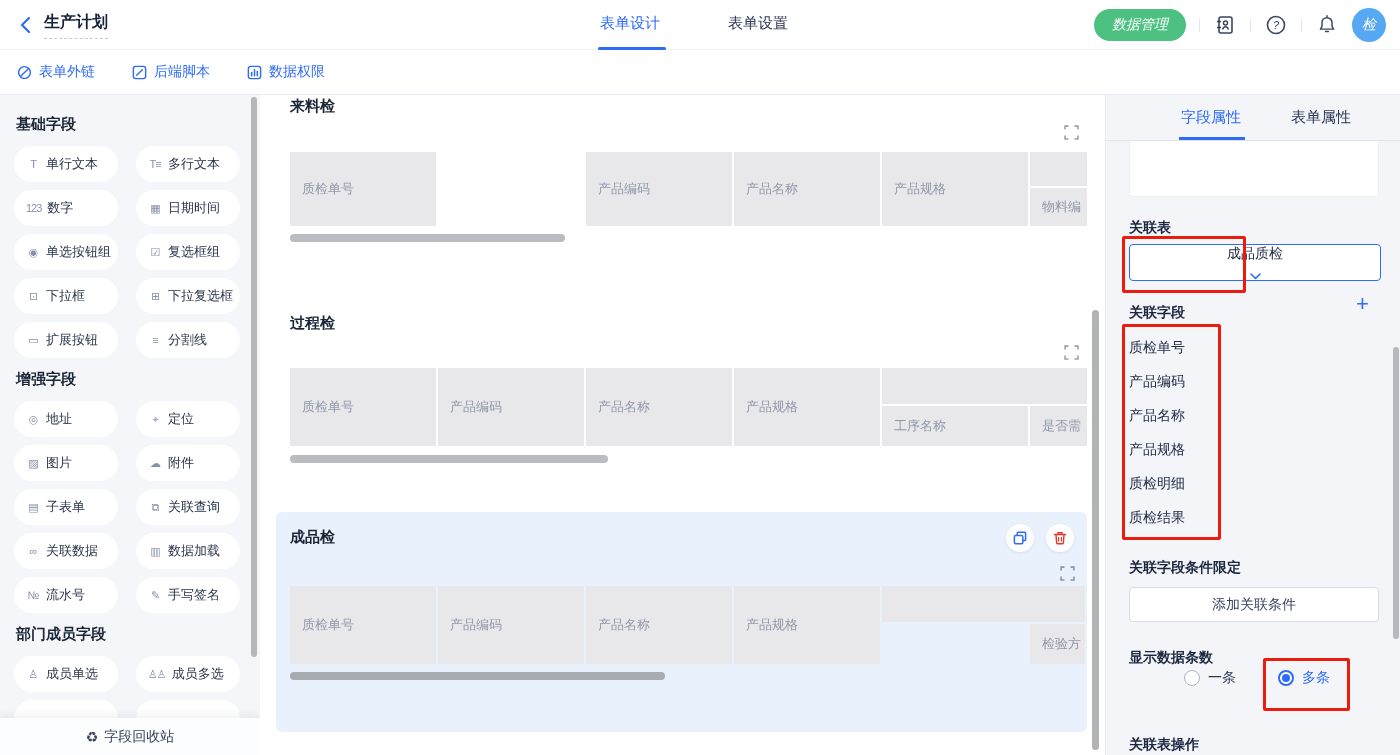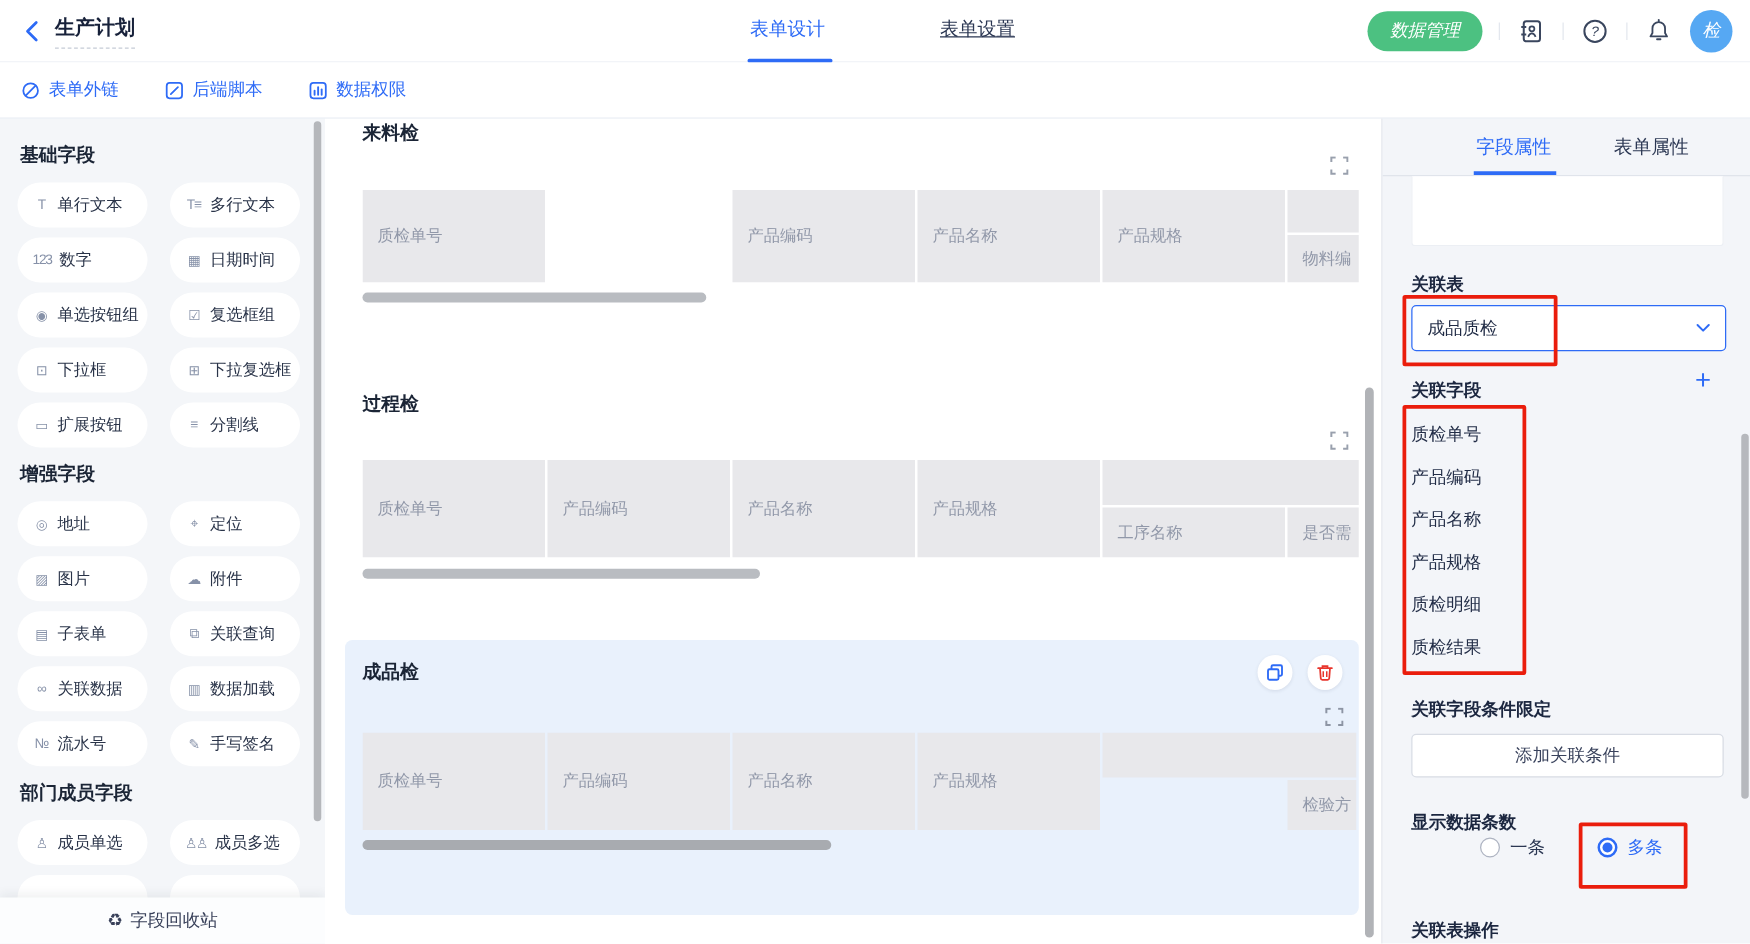--- a/index.html
+++ b/index.html
@@ -4,21 +4,21 @@
 <style>
   html,body{margin:0;padding:0;background:#fff;font-family:"Liberation Sans","DejaVu Sans",sans-serif;}
   .app{position:relative;width:1400px;height:755px;overflow:hidden;background:#fff;color:#1b2536;}
 
   
   .topbar{position:relative;height:50px;background:#fff;border-bottom:1px solid #eef1f6;box-sizing:border-box;}
   .tb-back{position:absolute;left:16px;top:14px;width:22px;height:22px;cursor:pointer;}
   .tb-title{position:absolute;left:44px;top:12px;font-size:16px;font-weight:700;color:#17213a;border-bottom:1px dashed #c5cbd6;padding-bottom:5px;}
   .tb-tab{position:absolute;top:14px;font-size:15px;color:#2b3753;cursor:pointer;}
   .tb-tab.t1{left:600px;color:#2e6bf6;}
-  .tb-tab.t2{left:752px;text-decoration:underline;}
+  .tb-tab.t2{left:728px;}
   .tb-ind{position:absolute;left:598px;top:47px;width:68px;height:3px;background:#2e6bf6;border-radius:2px;}
   .tb-right{position:absolute;right:14px;top:8px;height:34px;display:flex;align-items:center;gap:13px;font-style:italic;}
   .green-pill{height:32px;padding:0 18px;border-radius:16px;background:#4cc181;color:#fff;font-size:14px;display:flex;align-items:center;cursor:pointer;}
   .vdiv{width:1px;height:14px;background:#e3e7ee;}
   .tb-ic{width:24px;height:24px;display:flex;align-items:center;justify-content:center;cursor:pointer;}
   .avatar{width:34px;height:34px;border-radius:50%;background:#56a8f3;color:#fff;font-size:14px;display:flex;align-items:center;justify-content:center;cursor:pointer;}
 
   
   .subbar{position:relative;height:45px;background:#fff;border-bottom:1px solid #e7ecf4;box-sizing:border-box;display:flex;align-items:center;padding:0 16px;}
   .sb-link{display:flex;align-items:flex-end;gap:6px;color:#2e6bf6;font-size:14px;margin-right:36px;cursor:pointer;}
@@ -79,21 +79,21 @@
   
   .panel{position:relative;width:295px;flex:none;background:#f3f5f9;border-left:1px solid #e7eaf0;box-sizing:border-box;overflow:hidden;}
   .pn-tabs{position:relative;height:45px;border-bottom:1px solid #e0e4eb;}
   .pn-tab{position:absolute;top:13px;font-size:15px;color:#2b3753;cursor:pointer;}
   .pn-tab.active{color:#2e6bf6;}
   .pn-tab.a1{left:75px}.pn-tab.a2{left:185px}
   .pn-ind{position:absolute;left:73px;top:42px;width:66px;height:3px;background:#2e6bf6;}
   .pn-input{position:absolute;left:23px;top:46px;width:250px;height:56px;background:#fff;border:1px solid #eceff4;border-top:none;border-radius:0 0 3px 3px;box-sizing:border-box;}
   .pn-lbl{position:absolute;left:23px;font-size:14px;font-weight:700;color:#1c2740;}
   .lbl-reltable{top:124px}
-  .pn-select{position:absolute;left:23px;top:149px;width:252px;height:37px;background:#fff;border:1px solid #2e6bf6;border-radius:4px;box-sizing:border-box;display:flex;align-items:center;justify-content:space-between;padding:0 12px;font-size:14px;color:#1f2a44;cursor:pointer;}
+  .pn-select{position:absolute;left:23px;top:149px;width:252px;height:37px;background:#fff;border:1px solid #2e6bf6;border-radius:4px;box-sizing:border-box;display:flex;align-items:center;justify-content:space-between;padding:0 12px;font-size:14px;color:#1f2a44;cursor:pointer;flex-direction:column;}
   .lbl-relfields{top:209px}
   .pn-plus{position:absolute;left:250px;top:198px;font-size:22px;color:#2e6bf6;cursor:pointer;line-height:22px;}
   .pn-item{position:absolute;left:23px;font-size:14px;color:#222d47;cursor:pointer;}
   .fi0{top:244px}.fi1{top:278px}.fi2{top:312px}.fi3{top:346px}.fi4{top:380px}.fi5{top:414px}
   .lbl-cond{top:464px}
   .pn-btn{position:absolute;left:23px;top:492px;width:250px;height:35px;background:#fff;border:1px solid #d8dce4;border-radius:4px;box-sizing:border-box;display:flex;align-items:center;justify-content:center;font-size:14px;color:#39425c;cursor:pointer;}
   .lbl-count{top:554px}
   .radio-opt{position:absolute;display:flex;align-items:center;gap:8px;font-size:14px;color:#2b3753;cursor:pointer;}
   .rd1{left:78px;top:574px}
   .rd2{left:172px;top:574px}

